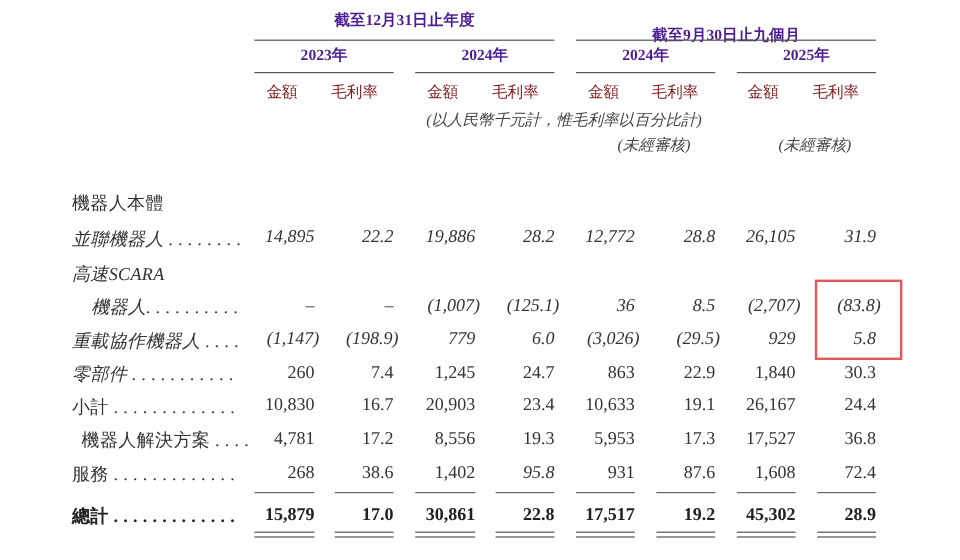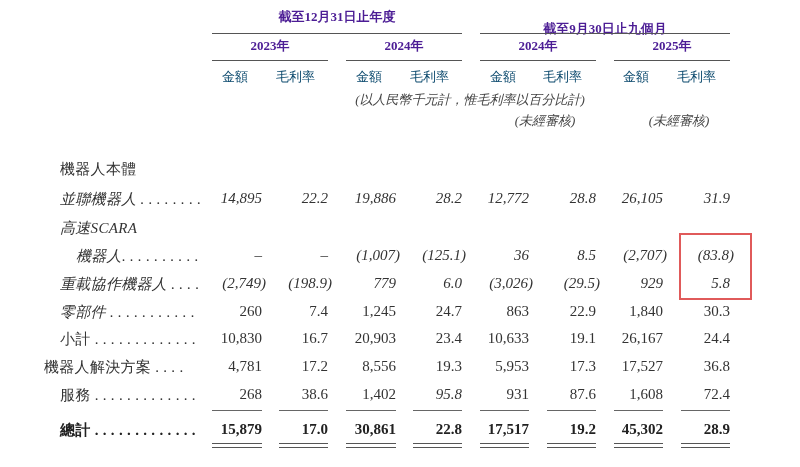--- a/index.html
+++ b/index.html
@@ -3,21 +3,21 @@
 <meta charset="utf-8">
 <style>
   html, body { margin: 0; padding: 0; background: #ffffff; }
   body {
     width: 800px; height: 467px; position: relative; overflow: hidden;
     font-family: "Liberation Serif", "DejaVu Serif", serif;
     color: #333333;
   }
   .abs { position: absolute; white-space: nowrap; }
   .hdr { font-size: 13px; font-weight: bold; color: #4c1d95; text-align: center; }
-  .sub { font-size: 13px; color: #0c4a6e; }
+  .sub { font-size: 13px; color: #7f1d1d; }
   .note { font-size: 13px; font-style: italic; color: #444; text-align: center; }
   .rule { position: absolute; height: 0; border-top: 1.3px solid #555; }
   .lbl { font-size: 15px; color: #333; letter-spacing: 0.3px; }
   .lbl.it { font-style: italic; }
   .cell { position: absolute; font-size: 15px; text-align: right; width: 70px; white-space: nowrap; }
   .cell.it { font-style: italic; }
   .cell.bold { font-weight: bold; color: #222; }
   .uline { position: absolute; height: 0; border-top: 1px solid #666; }
   .dline { position: absolute; height: 3px; border-top: 1px solid #555; border-bottom: 1px solid #555; }
   .highlight { position: absolute; border: 2px solid #e05a5a; box-sizing: border-box; }
@@ -52,21 +52,21 @@
 <div class="abs note" style="left:500px; top:112px; width:90px;">(未經審核)</div>
 <div class="abs note" style="left:634px; top:112px; width:90px;">(未經審核)</div>
 
 <div class="abs lbl" style="left:60px; top:160px;">機器人本體</div>
 <div class="abs lbl it" style="left:60px; top:190px;">並聯機器人 . . . . . . . .</div>
 <div class="abs lbl it" style="left:60px; top:219px;">高速SCARA</div>
 <div class="abs lbl it" style="left:76px; top:247px;">機器人. . . . . . . . . .</div>
 <div class="abs lbl it" style="left:60px; top:275px;">重載協作機器人 . . . .</div>
 <div class="abs lbl it" style="left:60px; top:303px;">零部件 . . . . . . . . . . .</div>
 <div class="abs lbl" style="left:60px; top:330px;">小計 . . . . . . . . . . . . .</div>
-<div class="abs lbl" style="left:44px; top:358px;">機器人解決方案 . . . .</div>
+<div class="abs lbl" style="left:68px; top:358px;">機器人解決方案 . . . .</div>
 <div class="abs lbl" style="left:60px; top:386px;">服務 . . . . . . . . . . . . .</div>
 <div class="abs lbl" style="left:60px; top:421px; font-weight:bold; color:#222;">總計 . . . . . . . . . . . . .</div>
 
 <div class="cell it" style="left:192px; top:190px;">14,895</div>
 <div class="cell it" style="left:258px; top:190px;">22.2</div>
 <div class="cell it" style="left:326px; top:190px;">19,886</div>
 <div class="cell it" style="left:392px; top:190px;">28.2</div>
 <div class="cell it" style="left:459px; top:190px;">12,772</div>
 <div class="cell it" style="left:526px; top:190px;">28.8</div>
 <div class="cell it" style="left:593px; top:190px;">26,105</div>
@@ -74,21 +74,21 @@
 
 <div class="cell it" style="left:192px; top:247px;">–</div>
 <div class="cell it" style="left:258px; top:247px;">–</div>
 <div class="cell it" style="left:330px; top:247px;">(1,007)</div>
 <div class="cell it" style="left:396px; top:247px;">(125.1)</div>
 <div class="cell it" style="left:459px; top:247px;">36</div>
 <div class="cell it" style="left:526px; top:247px;">8.5</div>
 <div class="cell it" style="left:597px; top:247px;">(2,707)</div>
 <div class="cell it" style="left:664px; top:247px;">(83.8)</div>
 
-<div class="cell it" style="left:196px; top:275px;">(2,749)</div>
+<div class="cell it" style="left:196px; top:275px;">(1,147)</div>
 <div class="cell it" style="left:262px; top:275px;">(198.9)</div>
 <div class="cell it" style="left:326px; top:275px;">779</div>
 <div class="cell it" style="left:392px; top:275px;">6.0</div>
 <div class="cell it" style="left:463px; top:275px;">(3,026)</div>
 <div class="cell it" style="left:530px; top:275px;">(29.5)</div>
 <div class="cell it" style="left:593px; top:275px;">929</div>
 <div class="cell it" style="left:660px; top:275px;">5.8</div>
 
 <div class="cell" style="left:192px; top:303px;">260</div>
 <div class="cell" style="left:258px; top:303px;">7.4</div>

